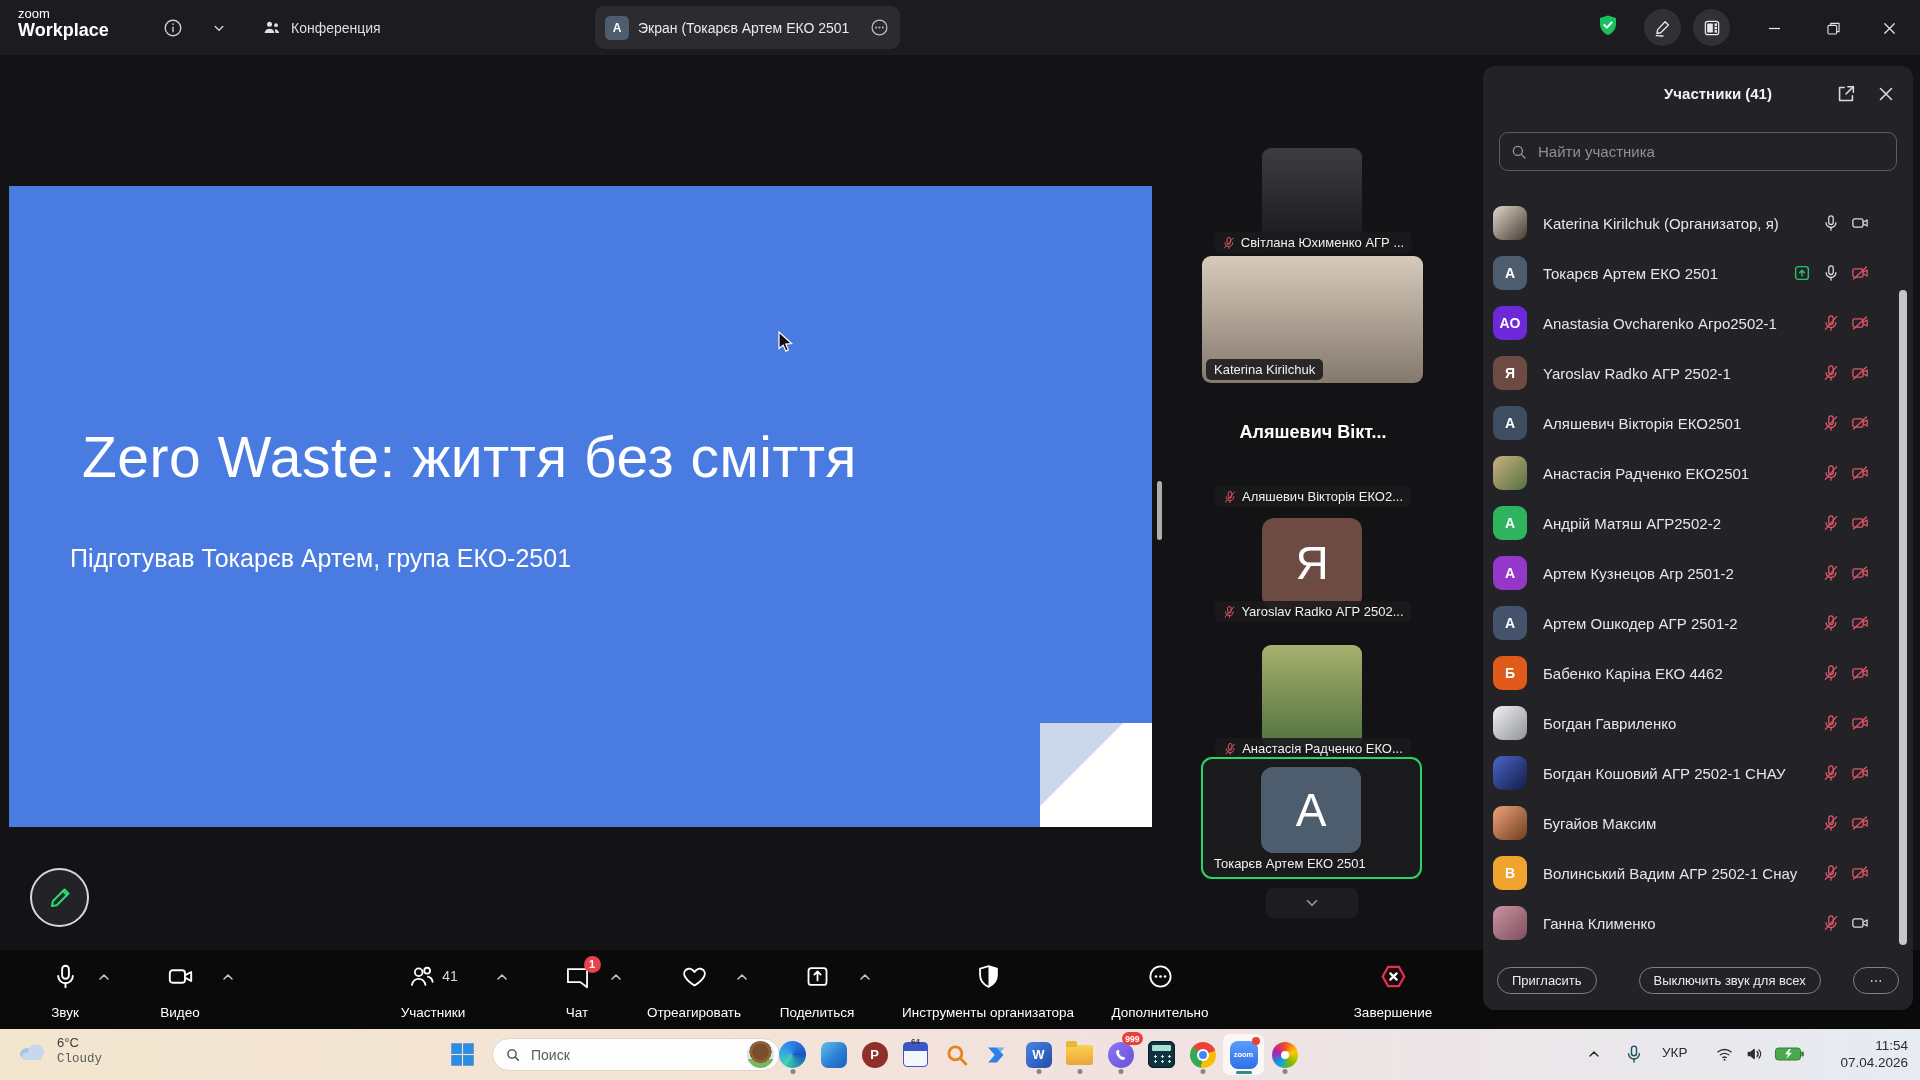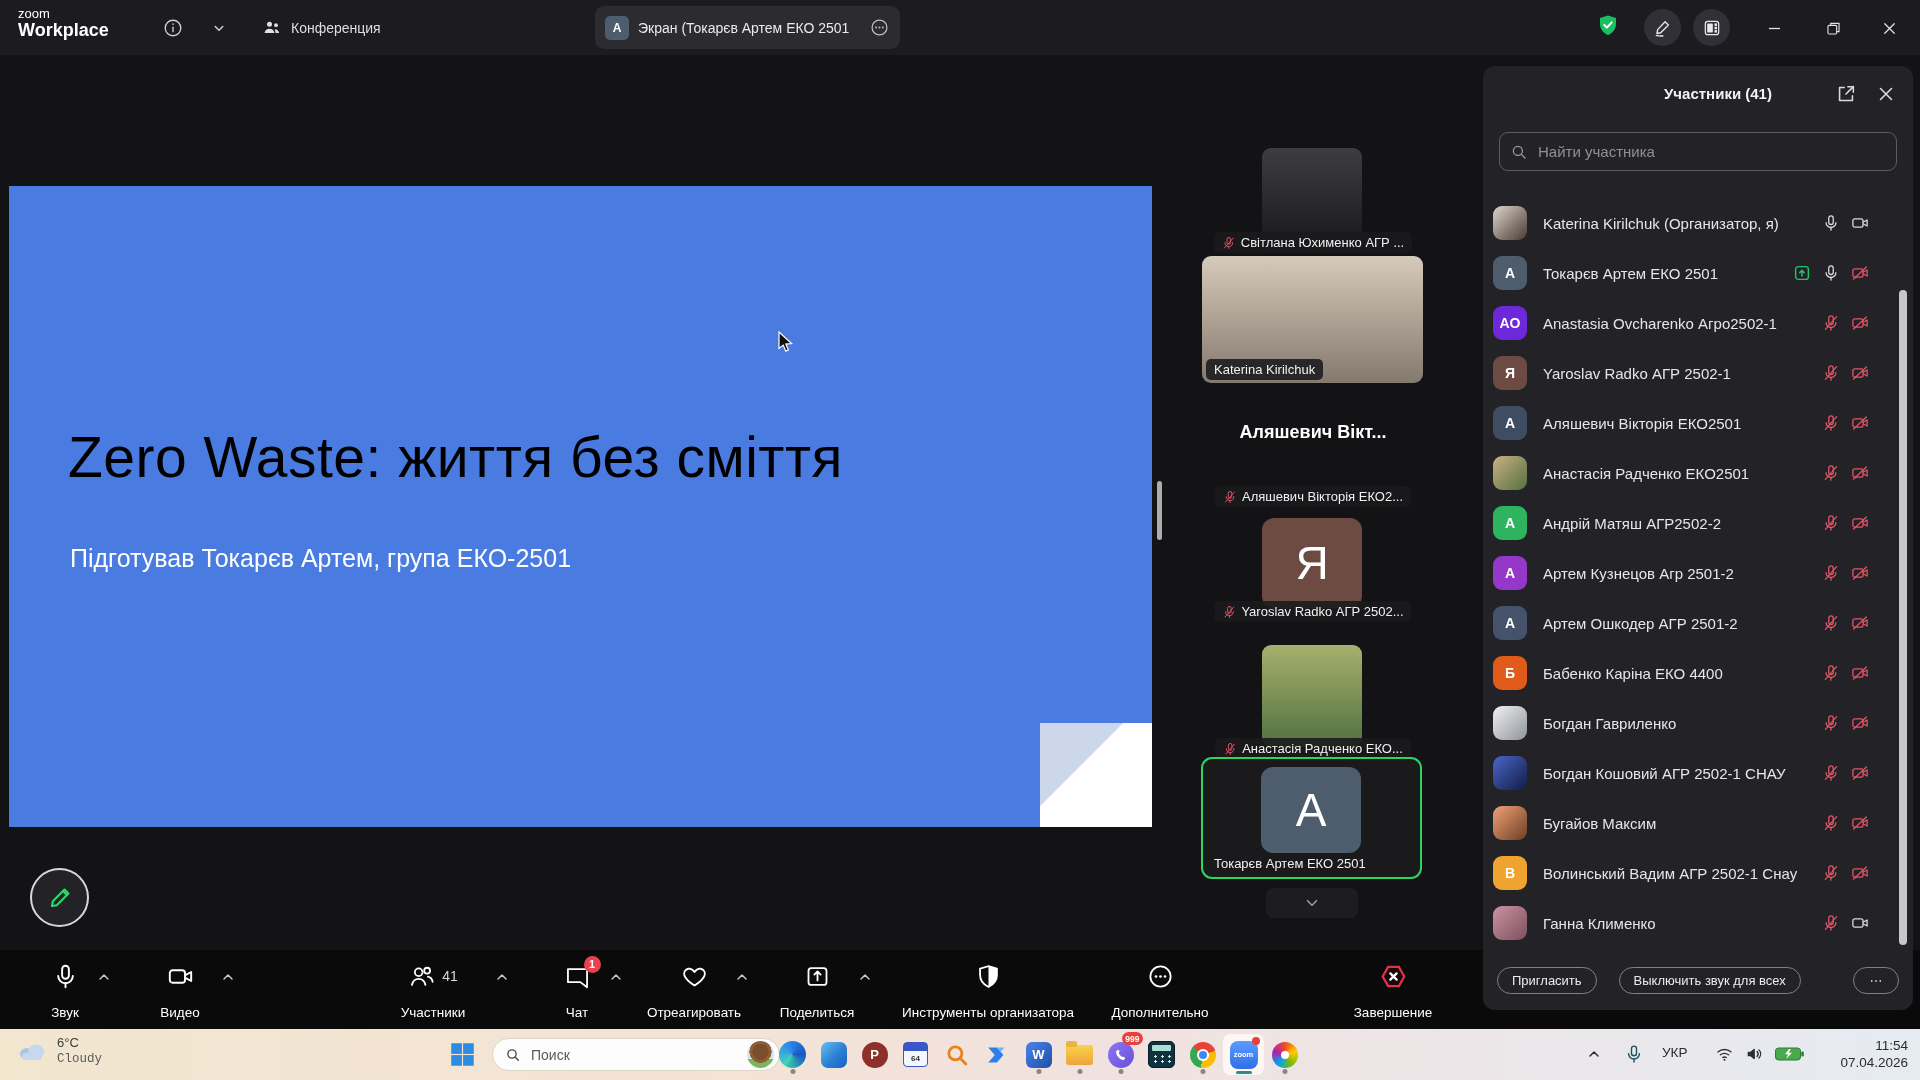--- a/index.html
+++ b/index.html
@@ -22,21 +22,21 @@
   .tab-more{margin-left:auto;width:21px;height:21px;flex:0 0 auto;}
   .tab-more svg{width:100%;height:100%;}
   .winbtn{position:absolute;top:13px;width:30px;height:30px;display:flex;align-items:center;justify-content:center;}
   .winbtn svg{width:19px;height:19px;}
   .circbtn{position:absolute;top:9px;width:37px;height:37px;border-radius:50%;background:#303036;
            display:flex;align-items:center;justify-content:center;}
   .circbtn svg{width:20px;height:20px;}
   
   .workspace{position:absolute;left:0;top:55px;width:1920px;height:895px;background:#131316;}
   .slide{position:absolute;left:9px;top:131px;width:1143px;height:641px;}
-  .slide-title{position:absolute;left:59px;top:238px;font-size:57px;font-weight:400;color:#000000;letter-spacing:0.5px;}
+  .slide-title{position:absolute;left:73px;top:238px;font-size:57px;font-weight:400;color:#ffffff;letter-spacing:0.5px;}
   .slide-sub{position:absolute;left:61px;top:358px;font-size:25px;font-weight:400;color:#fff;}
   .corner{position:absolute;right:0;bottom:0;width:112px;height:104px;
           background:linear-gradient(135deg,#ccd7ec 38%,#ffffff 39%);}
   .slide-nub{position:absolute;left:1157px;top:426px;width:5px;height:59px;border-radius:3px;background:#c9c9c9;opacity:.85;}
   .annotate{position:absolute;left:30px;top:813px;width:55px;height:55px;border-radius:50%;
             border:2px solid #d8d8da;background:#232327;display:flex;align-items:center;justify-content:center;}
   .annotate svg{width:26px;height:26px;}
   .cursor{position:absolute;left:778px;top:276px;z-index:6;}
   
   .strip{position:absolute;left:1200px;top:41px;width:226px;height:840px;}
@@ -68,21 +68,21 @@
   .psearch input::placeholder{color:#8f8f96;}
   .plist{position:absolute;left:0;top:132px;width:100%;}
   .prow{height:50px;display:flex;align-items:center;padding:0 44px 0 10px;box-sizing:border-box;}
   .pav{width:34px;height:34px;border-radius:9px;flex:0 0 auto;display:flex;align-items:center;justify-content:center;
        color:#fff;font-size:14px;font-weight:700;}
   .pname{margin-left:16px;font-size:15px;color:#e6e6e8;white-space:nowrap;overflow:hidden;}
   .picons{margin-left:auto;display:flex;align-items:center;gap:11px;}
   .ric{width:18px;height:18px;display:inline-flex;}
   .ric svg{width:100%;height:100%;}
   .pscroll{position:absolute;right:6px;top:224px;width:8px;height:655px;border-radius:4px;background:#c7c7cb;}
-  .pfoot{position:absolute;left:14px;right:14px;bottom:16px;display:flex;align-items:center;}
+  .pfoot{position:absolute;left:14px;right:14px;bottom:16px;display:flex;align-items:center;gap:20px;}
   .pbtn{border:1px solid #808086;border-radius:15px;background:transparent;color:#ececee;font-size:13px;
         padding:5px 14px;font-family:"Liberation Sans",sans-serif;white-space:nowrap;}
   .pbtn.mute{margin-left:22px;}
   .pbtn.more{margin-left:auto;width:46px;padding:5px 0;text-align:center;}
   
   .controls{position:absolute;left:0;top:950px;width:1920px;height:79px;background:#0a0a0b;z-index:5;}
   .ctrl{position:absolute;top:0;width:190px;height:100%;display:flex;flex-direction:column;align-items:center;}
   .ctrl-top{position:absolute;top:11px;display:flex;align-items:center;gap:7px;height:30px;}
   .ctrl-ic{position:relative;display:inline-flex;width:27px;height:27px;}
   .ctrl-ic svg{width:100%;height:100%;}
@@ -116,21 +116,21 @@
   .activepill{position:absolute;bottom:1px;left:50%;transform:translateX(-50%);width:16px;height:3px;border-radius:2px;background:#2e8b8b;}
   .reddot{position:absolute;top:3px;right:4px;width:8px;height:8px;border-radius:50%;background:#e8413c;}
   .appbadge{position:absolute;top:-2px;right:-2px;background:#e8413c;color:#fff;font-size:8.5px;font-weight:700;
             border-radius:8px;padding:1.5px 3.5px;}
   .appic{display:flex;align-items:center;justify-content:center;}
   .ic-edge{width:27px;height:27px;border-radius:50%;background:conic-gradient(from 210deg,#45d3b8,#2f8ded,#1a55c4,#38c9a8);}
   .ic-outlook{width:26px;height:26px;border-radius:7px;background:linear-gradient(135deg,#63c1f0 0%,#2a7fd4 55%,#1b5fc0 100%);
               color:#fff;font-size:13px;font-weight:700;}
   .ic-p{width:26px;height:26px;border-radius:50%;background:#8e2f2a;color:#fff;font-size:13px;font-weight:700;}
   .ic-64{width:25px;height:25px;border-radius:4px;border:1px solid #3a57c9;background:linear-gradient(#3a57c9 0 34%,#f5f7ff 34%);
-         color:#333;font-size:8px;font-weight:700;align-items:flex-end;justify-content:center;padding-bottom:3px;box-sizing:border-box;}
+         color:#333;font-size:8px;font-weight:700;align-items:flex-end;justify-content:center;padding-bottom:20px;box-sizing:border-box;}
   .ic-word{width:26px;height:26px;border-radius:6px;background:linear-gradient(135deg,#4a83e8,#1f4fa8);
            color:#fff;font-size:13px;font-weight:700;}
   .ic-folder{width:27px;height:20px;border-radius:3px;background:linear-gradient(#f9d34c,#eda33c);position:relative;}
   .ic-folder .ftab{position:absolute;top:-4px;left:0;width:11px;height:6px;border-radius:2px 2px 0 0;background:#e8b53f;}
   .ic-viber{width:26px;height:26px;border-radius:50%;background:linear-gradient(135deg,#8a77f5,#6a4fd8);}
   .ic-viber svg{width:14px;height:14px;}
   .ic-calc{width:25px;height:25px;border-radius:5px;background:#10323e;border:1px solid #071e26;position:relative;}
   .ic-calc .cscr{position:absolute;left:3px;right:3px;top:3px;height:6px;background:#a8e0d4;border-radius:1px;}
   .ic-calc .cdots{position:absolute;left:3px;right:3px;top:12px;bottom:3px;
                   background-image:radial-gradient(#cfeee6 1.4px,transparent 1.5px);background-size:7px 5px;}
@@ -517,21 +517,21 @@
               <svg viewBox="0 0 24 24" fill="none" stroke="#e05767" stroke-width="1.7" stroke-linejoin="round">
                 <rect x="2.5" y="6.5" width="13.5" height="11" rx="2.5"></rect>
                 <path d="M16 11l5.5-3v8l-5.5-3"></path>
                 <path d="M3.5 20 20.5 4" stroke-linecap="round"></path>
               </svg>
             </span>
           </div>
         </div>
         <div class="prow">
           <div class="pav" style="background: rgb(224, 90, 26);">Б</div>
-          <div class="pname">Бабенко Каріна ЕКО 4400</div>
+          <div class="pname">Бабенко Каріна ЕКО 4462</div>
           <div class="picons">
             <span class="ric">
               <svg viewBox="0 0 24 24" fill="none" stroke="#e05767" stroke-width="1.7" stroke-linecap="round">
                 <rect x="9" y="2.5" width="6" height="11.5" rx="3"></rect>
                 <path d="M5.5 11.5a6.5 6.5 0 0 0 13 0"></path>
                 <path d="M12 18v3.5"></path>
                 <path d="M4.5 20.5 19.5 3.5"></path>
               </svg>
             </span>
             <span class="ric">

